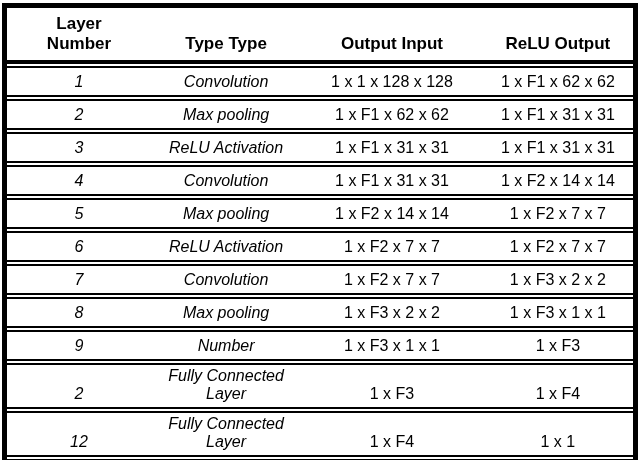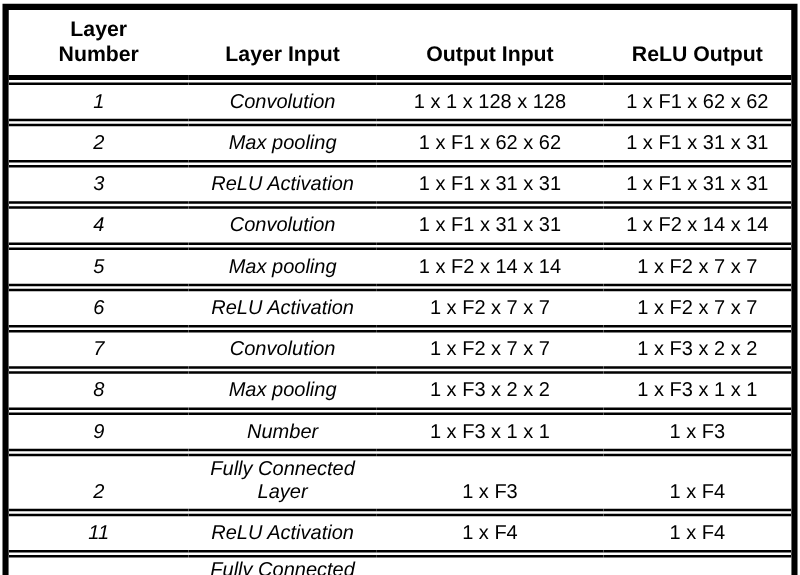--- a/index.html
+++ b/index.html
@@ -67,21 +67,21 @@
   <table class="arch">
     <colgroup>
       <col class="c-num">
         <col class="c-type">
         <col class="c-in">
         <col class="c-out">
     </colgroup>
     <thead>
       <tr>
         <th class="h-num"><span class="th-inner">Layer Number</span></th>
-        <th class="h-type"><span class="th-inner">Layer Input</span></th>
+        <th class="h-type"><span class="th-inner">Type Type</span></th>
         <th class="h-in"><span class="th-inner">Output Input</span></th>
         <th class="h-out"><span class="th-inner">ReLU Output</span></th>
       </tr>
     </thead>
     <tbody>
       <tr>
         <td class="num">1</td>
         <td class="type">Convolution</td>
         <td class="in">1 x 1 x 128 x 128</td>
         <td class="out">1 x F1 x 62 x 62</td>
@@ -134,26 +134,20 @@
         <td class="in">1 x F3 x 1 x 1</td>
         <td class="out">1 x F3</td>
       </tr>
       <tr>
         <td class="num">2</td>
         <td class="type">Fully Connected Layer</td>
         <td class="in">1 x F3</td>
         <td class="out">1 x F4</td>
       </tr>
       <tr>
-        <td class="num">11</td>
-        <td class="type">ReLU Activation</td>
-        <td class="in">1 x F4</td>
-        <td class="out">1 x F4</td>
-      </tr>
-      <tr>
         <td class="num">12</td>
         <td class="type">Fully Connected Layer</td>
         <td class="in">1 x F4</td>
         <td class="out">1 x 1</td>
       </tr>
     </tbody>
   </table>
 </div>
 
 </body></html>

